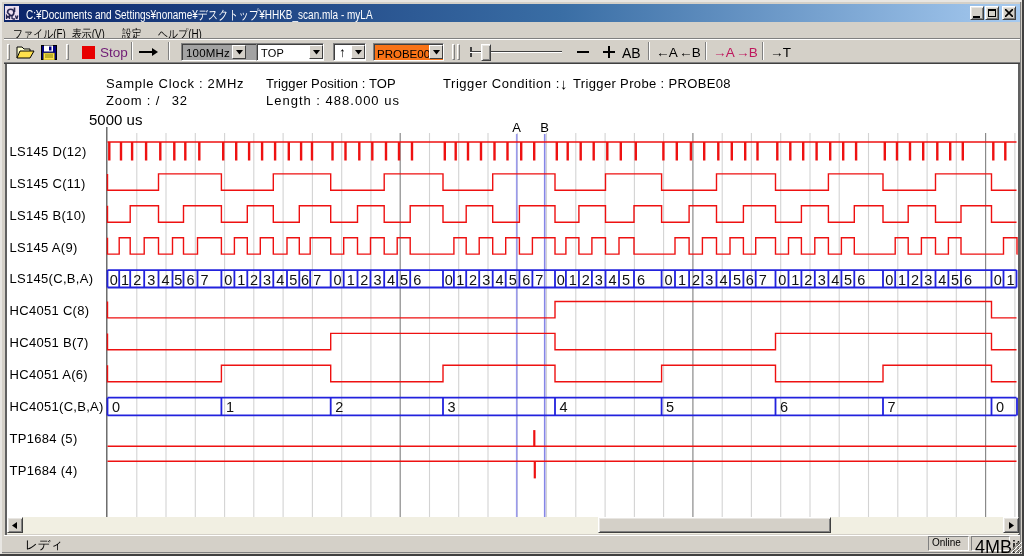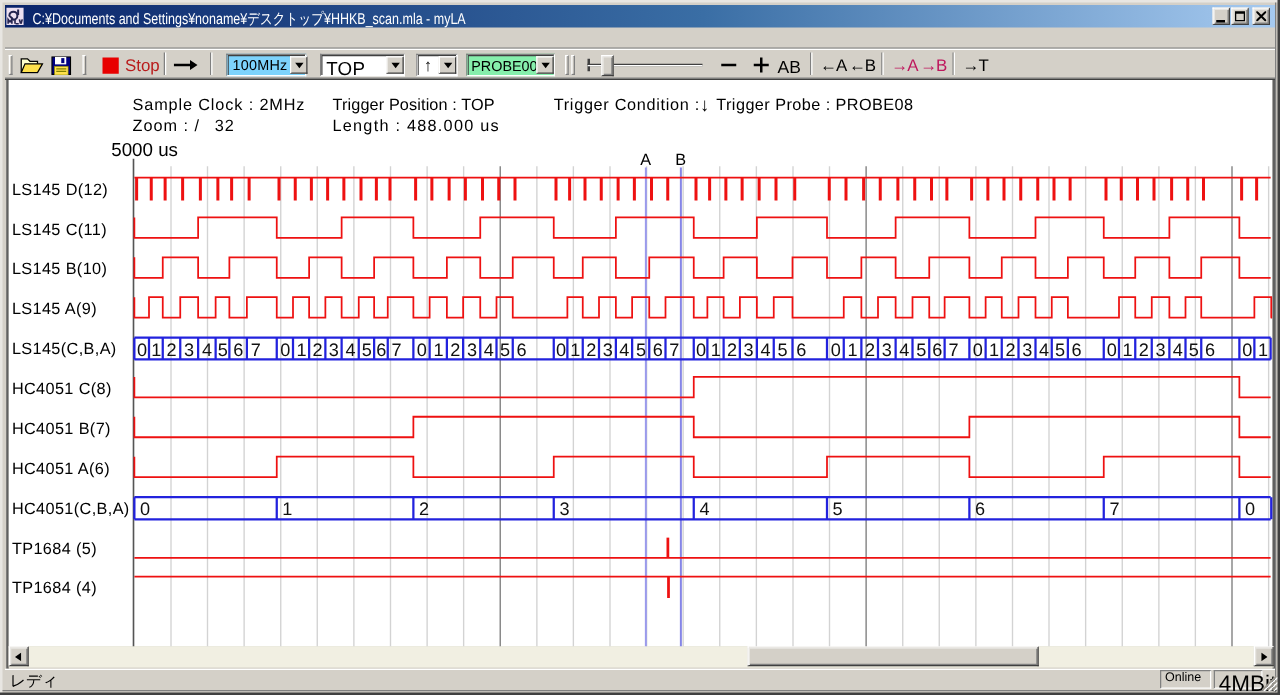--- a/index.html
+++ b/index.html
@@ -27,20 +27,26 @@
 
   <div class="abs" style="left:970px;top:6px;width:14px;height:14px;background:#d4d0c8;border:1px solid;border-color:#fff #404040 #404040 #fff;box-shadow:inset 1px 1px 0 #e8e6e2,inset -1px -1px 0 #808080"></div>
   <div class="abs" style="left:973px;top:16px;width:7px;height:2px;background:#000"></div>
   <div class="abs" style="left:985px;top:6px;width:14px;height:14px;background:#d4d0c8;border:1px solid;border-color:#fff #404040 #404040 #fff;box-shadow:inset 1px 1px 0 #e8e6e2,inset -1px -1px 0 #808080"></div>
   <div class="abs" style="left:988px;top:9px;width:8px;height:8px;border:1px solid #000;border-top-width:2px"></div>
   <div class="abs" style="left:1002px;top:6px;width:14px;height:14px;background:#d4d0c8;border:1px solid;border-color:#fff #404040 #404040 #fff;box-shadow:inset 1px 1px 0 #e8e6e2,inset -1px -1px 0 #808080"></div>
   <svg class="abs" style="left:1005px;top:9px" width="8" height="8" viewBox="0 0 8 8">
       <path d="M0 0 L8 8 M8 0 L0 8" stroke="#000" stroke-width="1.6"></path>
     </svg>
 
+  <div class="abs" style="left:4px;top:23px;width:1016px;height:16px;background:#d4d0c8;color:#000;font-size:12px">
+    <span class="abs" style="left:9px;top:2.5px;transform:scaleX(0.82);transform-origin:0 0;white-space:nowrap">ファイル(<u>F</u>)</span>
+    <span class="abs" style="left:68px;top:2.5px;transform:scaleX(0.82);transform-origin:0 0;white-space:nowrap">表示(<u>V</u>)</span>
+    <span class="abs" style="left:118px;top:2.5px;transform:scaleX(0.82);transform-origin:0 0;white-space:nowrap">設定</span>
+    <span class="abs" style="left:154px;top:2.5px;transform:scaleX(0.82);transform-origin:0 0;white-space:nowrap">ヘルプ(<u>H</u>)</span>
+  </div>
   <div class="abs" style="left:4px;top:38px;width:1016px;height:1px;background:#808080"></div>
   <div class="abs" style="left:4px;top:39px;width:1016px;height:1px;background:#fff"></div>
 
   <div class="abs" style="left:4px;top:40px;width:1016px;height:22px;background:#d4d0c8"></div>
 
   <div class="abs" style="left:7px;top:44px;width:3px;height:16px;background:#d4d0c8;border:1px solid;border-color:#fff #808080 #808080 #fff"></div>
 
   <svg class="abs" style="left:16px;top:45px" width="19" height="14" viewBox="0 0 19 14">
     <path d="M1 13 L1 2 L6 2 L8 4 L14 4 L14 6" fill="#ffffcc" stroke="#000" stroke-width="1"></path>
     <path d="M1 13 L4 6 L18 6 L14 13 Z" fill="#ffe14c" stroke="#000" stroke-width="1"></path>
@@ -50,52 +56,52 @@
     <rect x="0.5" y="0.5" width="15" height="14" fill="#000080" stroke="#000"></rect>
     <rect x="3" y="0.5" width="9" height="6" fill="#fff"></rect>
     <rect x="8" y="1.5" width="2.5" height="4" fill="#000080"></rect>
     <rect x="2.5" y="8" width="11" height="7" fill="#ffe14c" stroke="#808000" stroke-width="0.5"></rect>
     <line x1="4" y1="10" x2="12" y2="10" stroke="#808000" stroke-width="1"></line>
     <line x1="4" y1="12" x2="12" y2="12" stroke="#808000" stroke-width="1"></line>
   </svg>
   <div class="abs" style="left:66px;top:44px;width:3px;height:16px;background:#d4d0c8;border:1px solid;border-color:#fff #808080 #808080 #fff"></div>
 
   <div class="abs" style="left:82px;top:46px;width:13px;height:13px;background:#e80000"></div>
-  <div class="abs" style="left:100px;top:45px;font-size:13.5px;color:#b91c1c">Stop</div>
+  <div class="abs" style="left:100px;top:45px;font-size:13.5px;color:#701a75">Stop</div>
   <div class="abs" style="left:131px;top:42px;width:1px;height:18px;background:#808080"></div>
   <div class="abs" style="left:132px;top:42px;width:1px;height:18px;background:#fff"></div>
 
   <svg class="abs" style="left:139px;top:47px" width="20" height="10" viewBox="0 0 20 10">
     <path d="M0 4 H13 V1 L19 5 L13 9 V6 H0 Z" fill="#000"></path>
   </svg>
   <div class="abs" style="left:168px;top:42px;width:1px;height:18px;background:#808080"></div>
   <div class="abs" style="left:169px;top:42px;width:1px;height:18px;background:#fff"></div>
 
-  <div class="abs" style="left:181px;top:43px;width:64px;height:18px;background:#7dd3fc;border:1px solid;border-color:#808080 #fff #fff #808080;box-shadow:inset 1px 1px 0 #404040">
+  <div class="abs" style="left:181px;top:43px;width:76px;height:18px;background:#a3a3a3;border:1px solid;border-color:#808080 #fff #fff #808080;box-shadow:inset 1px 1px 0 #404040">
      <span class="abs" style="left:4px;top:3px;font-size:11.5px;letter-spacing:0.2px">100MHz</span>
      <div class="abs" style="left:50px;top:1px;width:14px;height:14px;background:#d4d0c8;border:1px solid;border-color:#fff #404040 #404040 #fff"></div>
      <svg class="abs" style="left:54px;top:6px" width="7" height="5" viewBox="0 0 7 5">
         <path d="M0 0 H7 L3.5 4.5 Z" fill="#000"></path>
       </svg>
   </div>
   <div class="abs" style="left:256px;top:43px;width:68px;height:18px;background:#fff;border:1px solid;border-color:#808080 #fff #fff #808080;box-shadow:inset 1px 1px 0 #404040">
-     <span class="abs" style="left:4px;top:3px;font-size:15px;letter-spacing:0.2px">TOP</span>
+     <span class="abs" style="left:4px;top:3px;font-size:11px;letter-spacing:0.2px">TOP</span>
      <div class="abs" style="left:52px;top:1px;width:14px;height:14px;background:#d4d0c8;border:1px solid;border-color:#fff #404040 #404040 #fff"></div>
      <svg class="abs" style="left:56px;top:6px" width="7" height="5" viewBox="0 0 7 5">
         <path d="M0 0 H7 L3.5 4.5 Z" fill="#000"></path>
       </svg>
   </div>
   <div class="abs" style="left:333px;top:43px;width:33px;height:18px;background:#fff;border:1px solid;border-color:#808080 #fff #fff #808080;box-shadow:inset 1px 1px 0 #404040">
      <span class="abs" style="left:5px;top:1px;font-size:13.5px;font-weight:bold">↑</span>
      <div class="abs" style="left:17px;top:1px;width:14px;height:14px;background:#d4d0c8;border:1px solid;border-color:#fff #404040 #404040 #fff"></div>
      <svg class="abs" style="left:21px;top:6px" width="7" height="5" viewBox="0 0 7 5">
         <path d="M0 0 H7 L3.5 4.5 Z" fill="#000"></path>
       </svg>
   </div>
-  <div class="abs" style="left:373px;top:43px;width:71px;height:18px;background:#86efac;border:1px solid;border-color:#808080 #fff #fff #808080;box-shadow:inset 1px 1px 0 #404040">
+  <div class="abs" style="left:373px;top:43px;width:71px;height:18px;background:#f97316;border:1px solid;border-color:#808080 #fff #fff #808080;box-shadow:inset 1px 1px 0 #404040">
      <span class="abs" style="left:3px;top:3.5px;font-size:11.5px;letter-spacing:0px">PROBE00</span>
      <div class="abs" style="left:55px;top:1px;width:14px;height:14px;background:#d4d0c8;border:1px solid;border-color:#fff #404040 #404040 #fff"></div>
      <svg class="abs" style="left:59px;top:6px" width="7" height="5" viewBox="0 0 7 5">
         <path d="M0 0 H7 L3.5 4.5 Z" fill="#000"></path>
       </svg>
   </div>
   <div class="abs" style="left:452px;top:44px;width:3px;height:16px;background:#d4d0c8;border:1px solid;border-color:#fff #808080 #808080 #fff"></div>
   <div class="abs" style="left:457px;top:44px;width:3px;height:16px;background:#d4d0c8;border:1px solid;border-color:#fff #808080 #808080 #fff"></div>
 
   <div class="abs" style="left:470px;top:47px;width:1.5px;height:10px;background:#404040"></div>
@@ -130,21 +136,21 @@
       </svg>
     <div class="abs" style="left:591px;top:0;width:233px;height:16px;background:#d4d0c8;border:1px solid;border-color:#fff #404040 #404040 #fff;box-shadow:inset 1px 1px 0 #e8e6e2,inset -1px -1px 0 #808080"></div>
     <div class="abs" style="left:995.5px;top:0;width:16px;height:16px;background:#d4d0c8;border:1px solid;border-color:#fff #404040 #404040 #fff;box-shadow:inset 1px 1px 0 #e8e6e2,inset -1px -1px 0 #808080"></div>
     <svg class="abs" style="left:1001.5px;top:4.5px" width="5" height="7" viewBox="0 0 5 7">
         <path d="M0 0 L5 3.5 L0 7 Z" fill="#000"></path>
       </svg>
   </div>
 
   <div class="abs" style="left:4px;top:534.5px;width:1016px;height:1px;background:#fff"></div>
   <div class="abs" style="left:4px;top:535.5px;width:1016px;height:16.5px;background:#d4d0c8">
-    <span class="abs" style="left:4px;top:1.5px;font-size:12.5px;color:#000">レディ</span>
+    <span class="abs" style="left:21px;top:1.5px;font-size:12.5px;color:#000">レディ</span>
     <div class="abs" style="left:924px;top:0.5px;width:41px;height:15px;border:1px solid;border-color:#808080 #fff #fff #808080">
         <span class="abs" style="left:3px;top:0px;font-size:10px">Online</span>
       </div>
     <div class="abs" style="left:967px;top:0.5px;width:39px;height:15px;border:1px solid;border-color:#808080 #fff #fff #808080">
         <span class="abs" style="left:3px;top:0px;font-size:18px">4MBit</span>
       </div>
     <svg class="abs" style="left:1005px;top:5px" width="13" height="12" viewBox="0 0 13 12">
       <path d="M12 0 L1 11 M12 4 L5 11 M12 8 L9 11" stroke="#9a968e" stroke-width="1.5"></path>
       <path d="M13 1 L2 12 M13 5 L6 12 M13 9 L10 12" stroke="#fff" stroke-width="1"></path>
     </svg>

